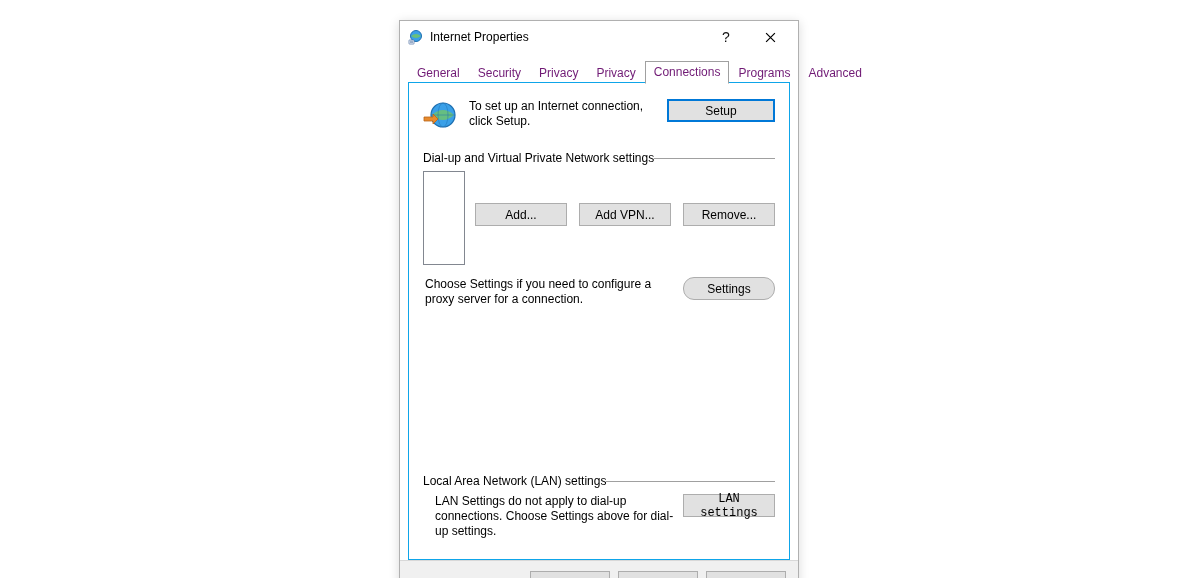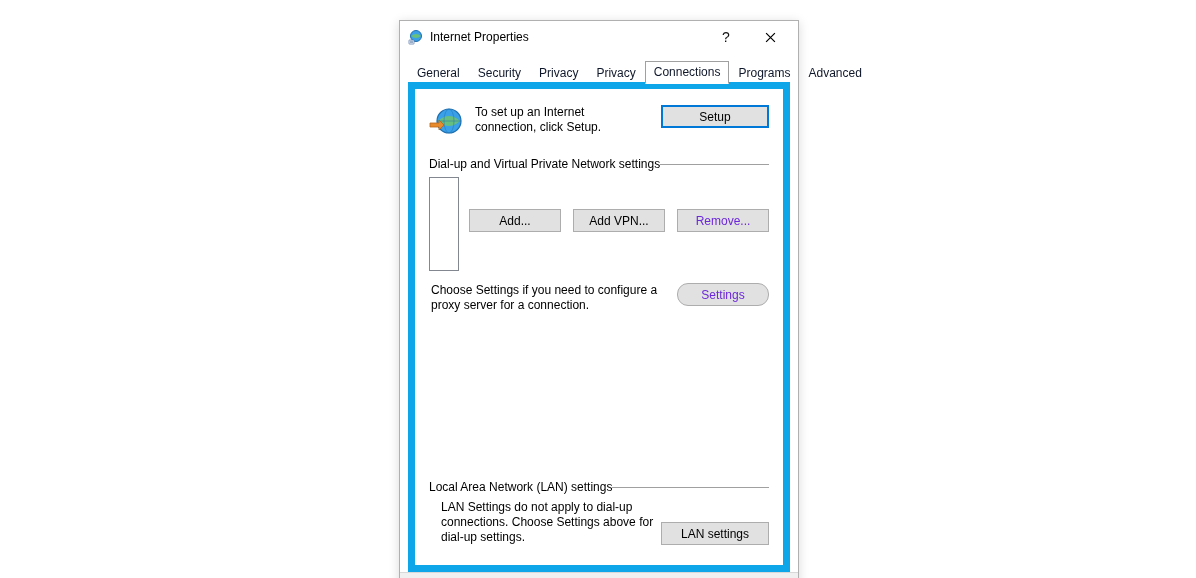--- a/index.html
+++ b/index.html
@@ -43,35 +43,35 @@
   }
   .tabs {
     display:flex;
     align-items:flex-end;
     height: 24px;
     position: relative;
   }
   .tab {
     padding: 3px 8px 4px 8px;
     font-size: 12px;
-    color:#0f172a;
+    color:#701a75;
     border: 1px solid transparent;
     border-bottom: none;
     position: relative;
     top: 1px;
     white-space: nowrap;
   }
   .tab.active {
     background: #ffffff;
     border-color: #a0a0a0;
     border-bottom: 1px solid #ffffff;
     z-index: 2;
   }
   .tab-panel {
-    border: 7px solid #0ea5e9;
+    border: 1px solid #0ea5e9;
     background:#ffffff;
     padding: 16px 14px 20px 14px;
     min-height: 440px;
     position: relative;
     margin-top:-1px;
   }
 
   .row-top { display:flex; align-items:flex-start; gap:12px; }
   .globe { width: 34px; height: 34px; flex:none; }
   .top-text { flex:1; font-size:12px; line-height:1.25; }
@@ -87,42 +87,42 @@
     color:#000;
     display:inline-flex;
     align-items:center;
     justify-content:center;
     cursor: default;
   }
   .winbtn.focus {
     border: 1px solid #0078d7;
     box-shadow: inset 0 0 0 1px #0078d7;
   }
-  .winbtn.disabled { color:#6d28d9; }
+  .winbtn.disabled { color:#000000; }
 
   .group-label {
     display:flex; align-items:center; gap:0;
     margin-top:18px; margin-bottom:6px;
     font-size:12px;
   }
   .group-label .line { flex:1; height:1px; background:#a0a0a0; }
 
   .dial-row { display:flex; gap:10px; align-items:flex-start; }
   .listbox {
     width: 230px; height: 92px;
     border:1px solid #828790;
     background:#ffffff;
   }
   .btn-col { display:flex; gap:12px;margin-top:32px; }
   .btn-col .winbtn { width:92px; min-width:92px; }
 
   .choose-row { display:flex; gap:2px; align-items:flex-start; margin-top:12px; }
   .choose-text { flex:1; font-size:12px; line-height:1.25; padding-left:2px; }
 
-  .lan-row { display:flex; gap:2px; align-items:flex-end; }
+  .lan-row { display:flex; gap:2px; align-items:flex-start; }
   .lan-text { flex:1; font-size:12px; line-height:1.25; padding-left:12px; }
 
   .footer {
     display:flex; justify-content:flex-end; gap:8px;
     padding: 10px 12px 12px 12px;
     background:#f0f0f0;
     border-top:1px solid #d8d8d8;
   }
   .footer .winbtn { width:80px; min-width:80px; }
 
@@ -198,21 +198,21 @@
         <button class="winbtn disabled" style="width:92px;border-radius:11px;">Settings</button>
       </div>
 
       <div class="lan-group">
         <div class="group-label" style="margin-top:8px;">
           <span>Local Area Network (LAN) settings</span>
           <span class="line"></span>
         </div>
         <div class="lan-row">
           <div class="lan-text">LAN Settings do not apply to dial-up connections. Choose Settings above for dial-up settings.</div>
-          <button class="winbtn" style="width:108px;">LAN settings</button>
+          <button class="winbtn" style="width:92px;font-family:Liberation Mono, monospace;">LAN settings</button>
         </div>
       </div>
 
     </div>
   </div>
 
   <div class="footer">
     <button class="winbtn">OK</button>
     <button class="winbtn">Cancel</button>
     <button class="winbtn disabled">Apply</button>

